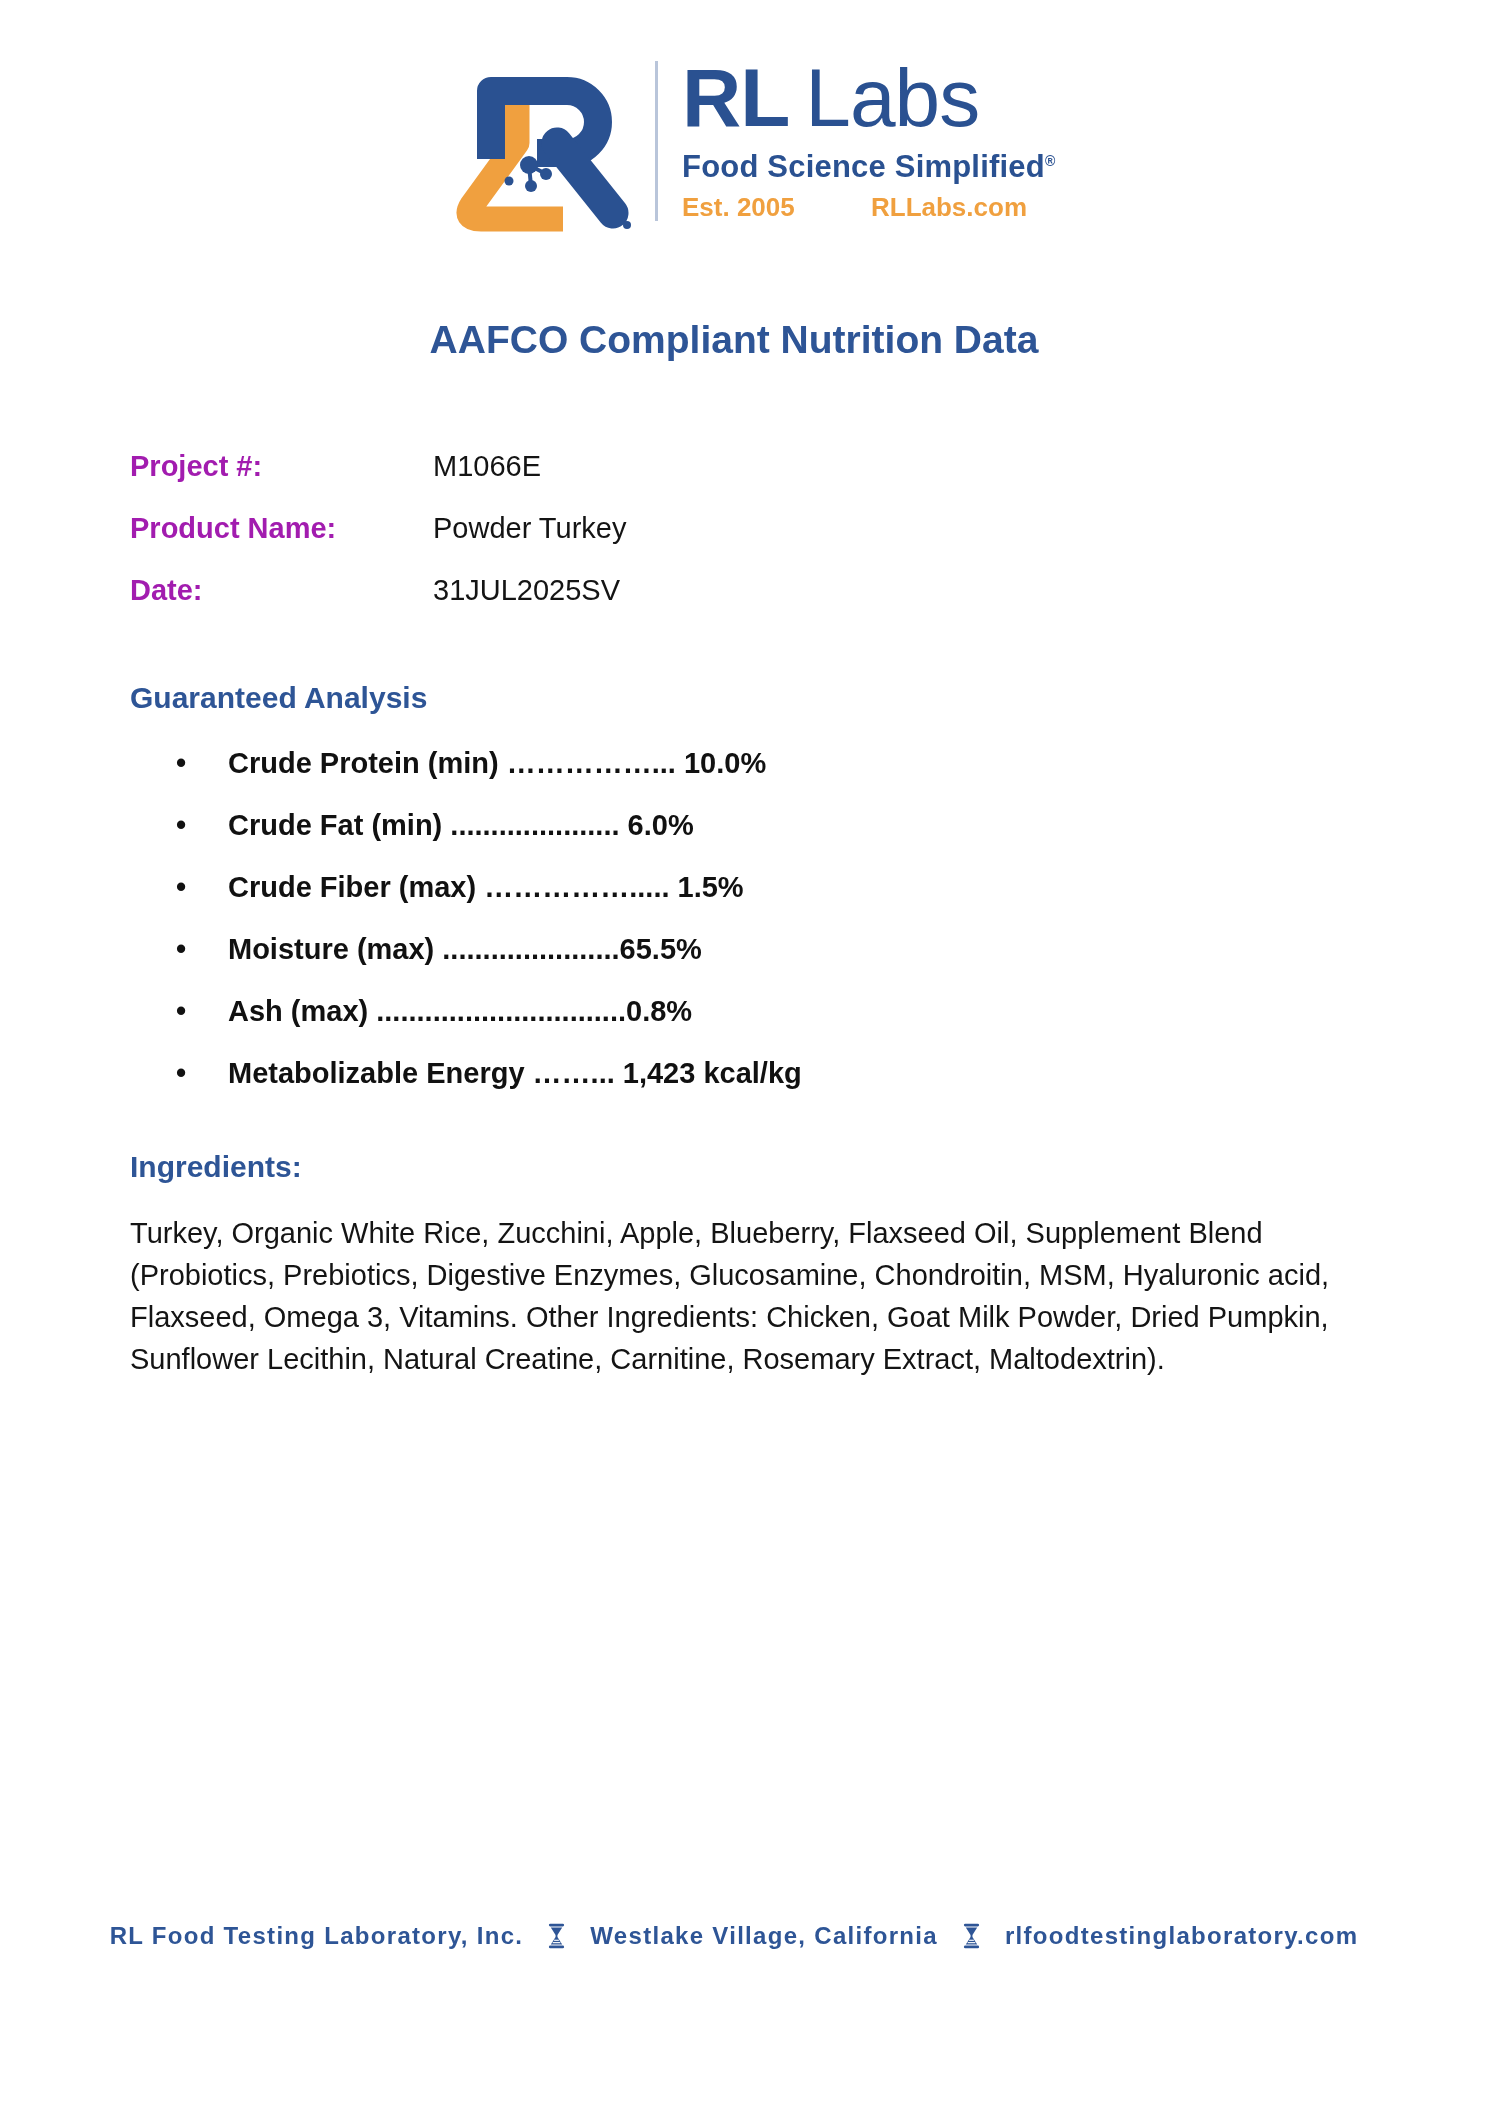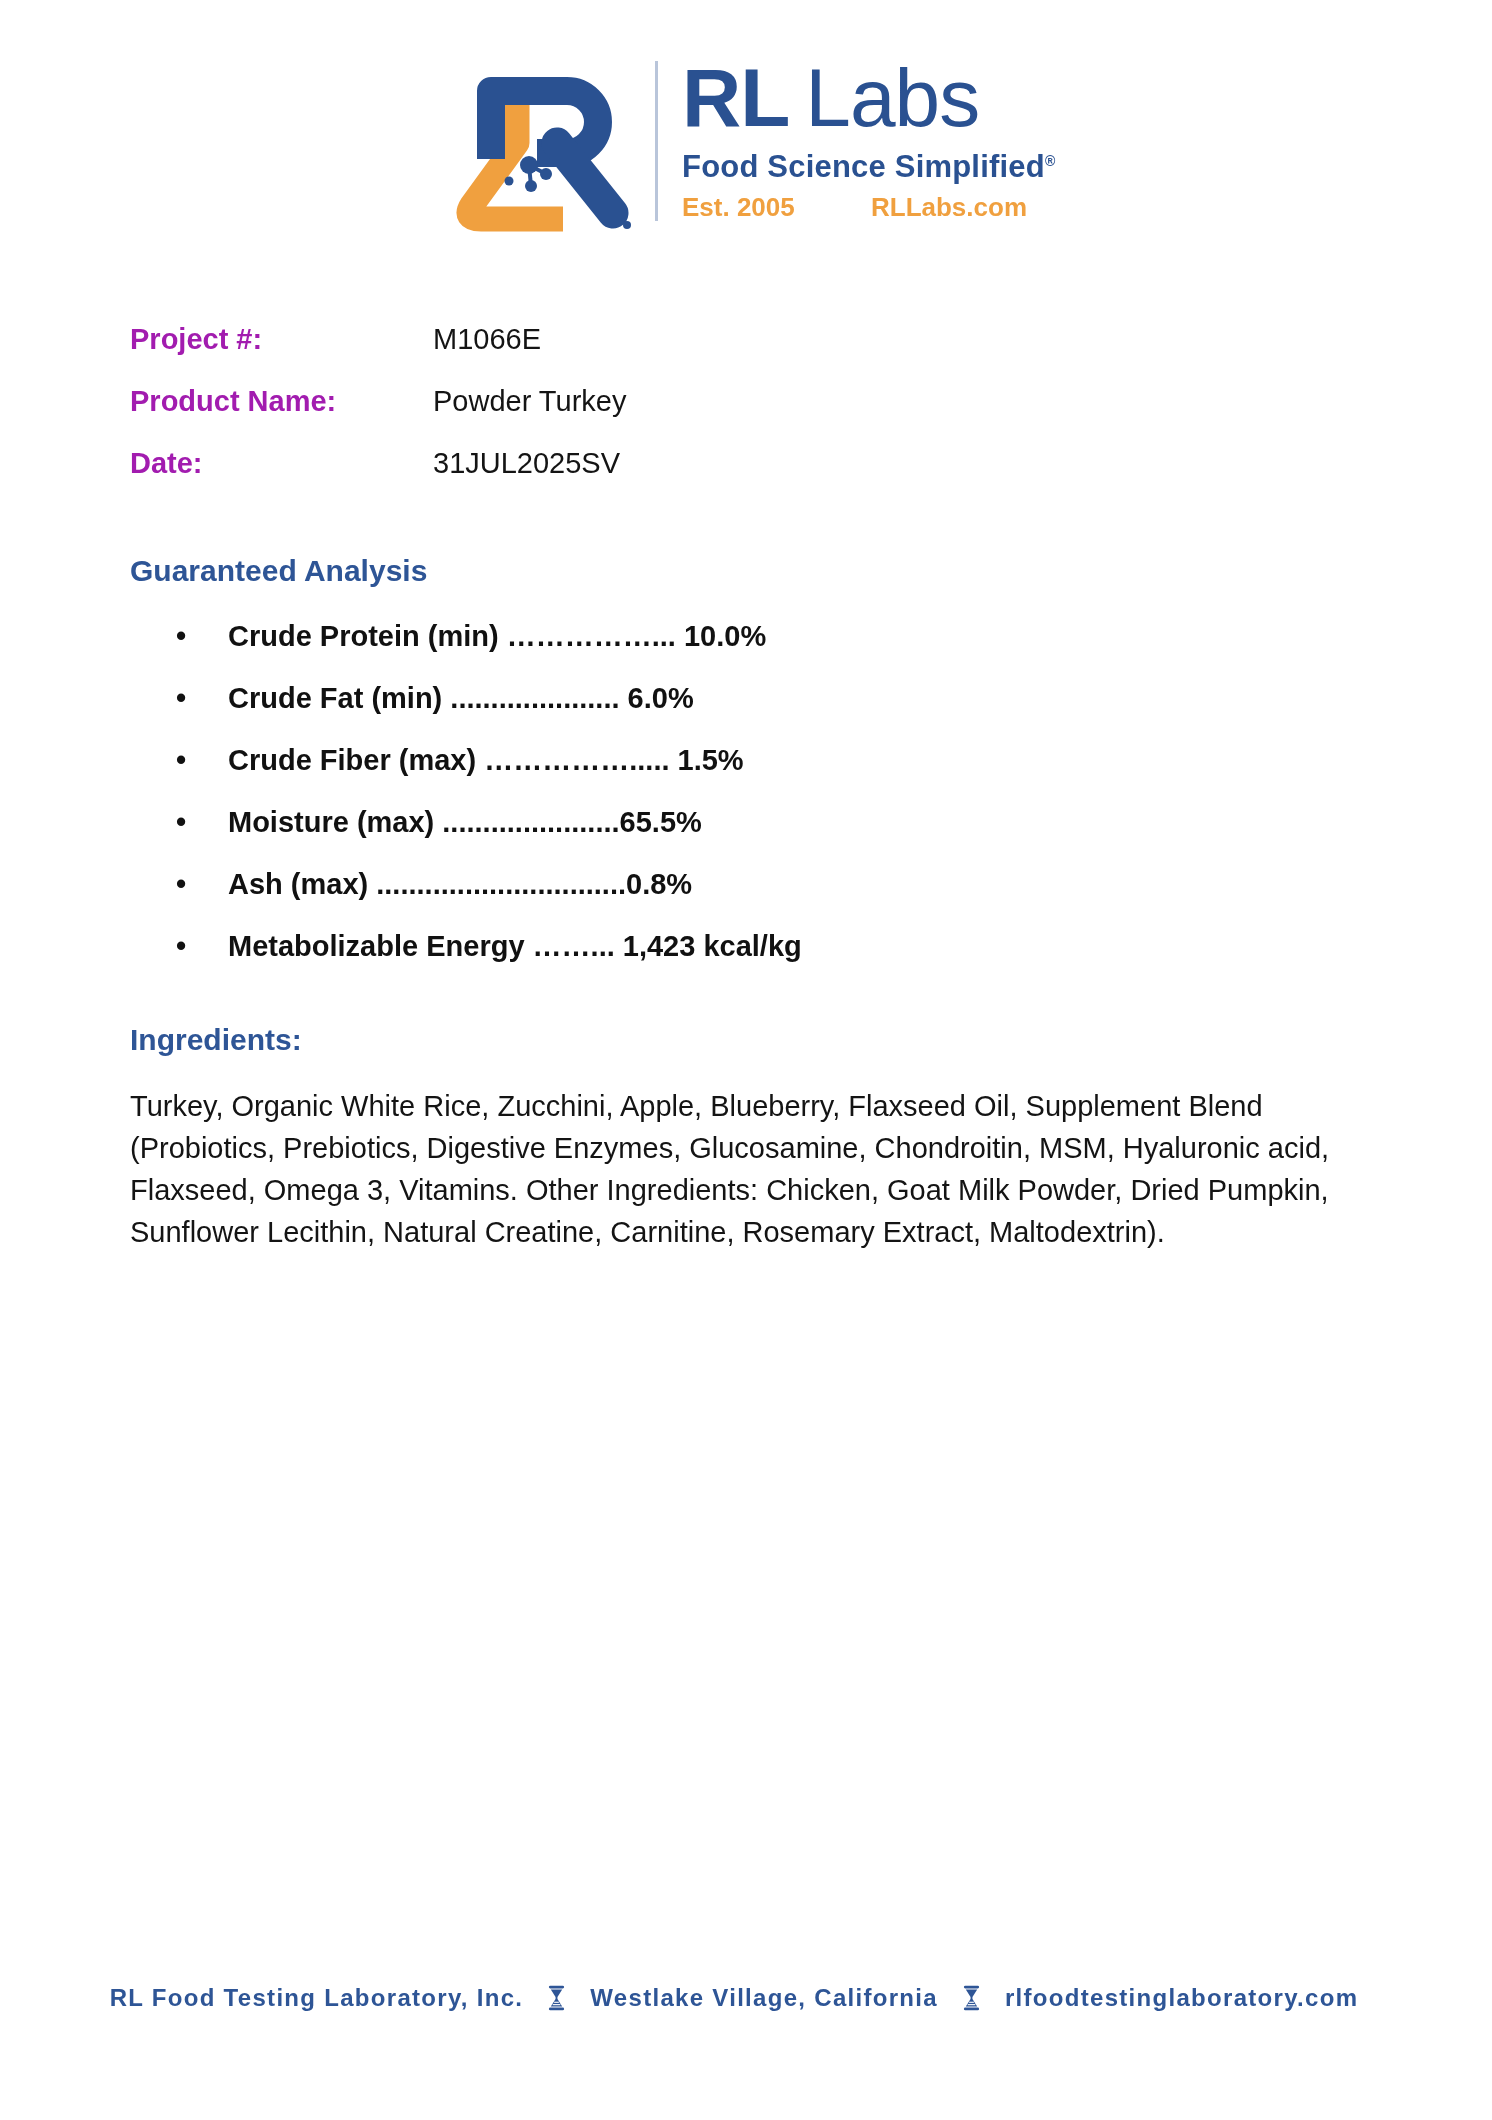--- a/index.html
+++ b/index.html
@@ -89,21 +89,21 @@
     color: #2e5596; font-size: 30px; font-weight: 700;
   }
   .ing-body {
     margin: 28px 128px 0 130px;
     color: #141414; font-size: 29px; line-height: 42px;
   }
 
   
   .footer {
     position: absolute;
-    left: 0; right: 0; top: 1984px;
+    left: 0; right: 0; top: 1922px;
     display: flex; justify-content: center; align-items: center;
     gap: 24px;
     color: #2e5596; font-size: 24px; font-weight: 700;
     letter-spacing: 1.3px;
     white-space: nowrap;
   }
   .footer-icon { width: 19px; height: 28px; flex: 0 0 auto; }
 </style>
 </head>
 <body>
@@ -139,20 +139,21 @@
         <span class="brand-light">Labs</span>
       </div>
       <div class="tagline-row"><span>Food Science Simplified</span><sup>®</sup></div>
       <div class="est-row">
         <span>Est. 2005</span>
         <span>RLLabs.com</span>
       </div>
     </div>
   </div>
 
+  <div class="doc-title">AAFCO Compliant Nutrition Data</div>
 
   <div class="meta">
     <div class="meta-row">
       <span class="meta-label">Project #:</span>
       <span class="meta-value">M1066E</span>
     </div>
     <div class="meta-row">
       <span class="meta-label">Product Name:</span>
       <span class="meta-value">Powder Turkey</span>
     </div>

